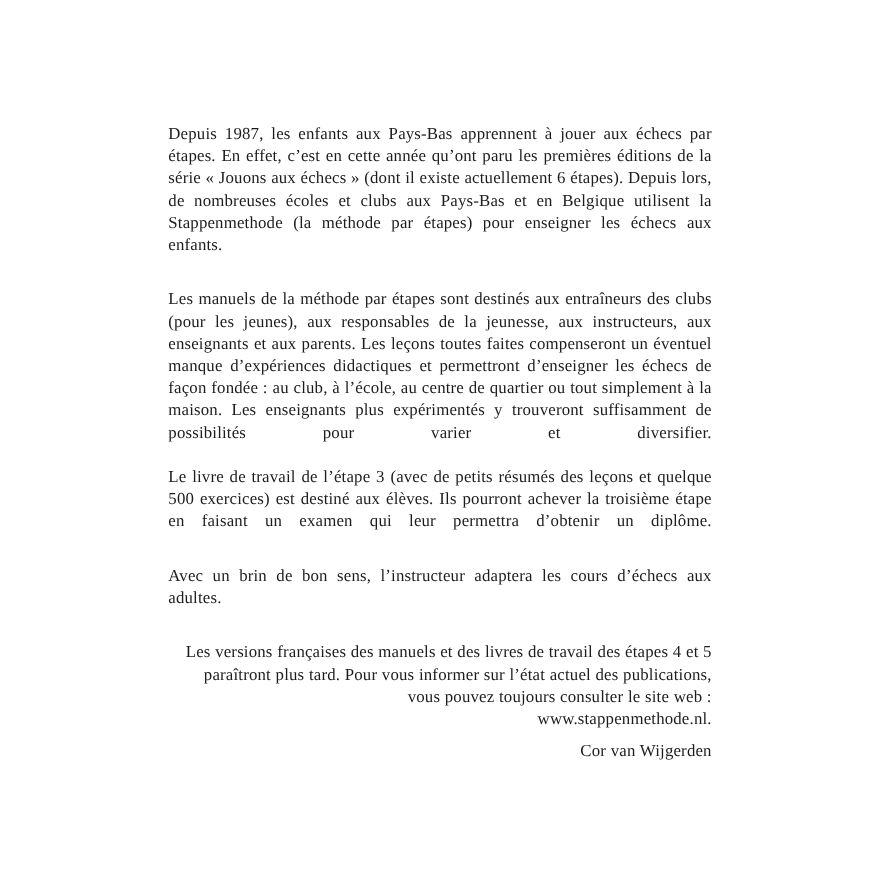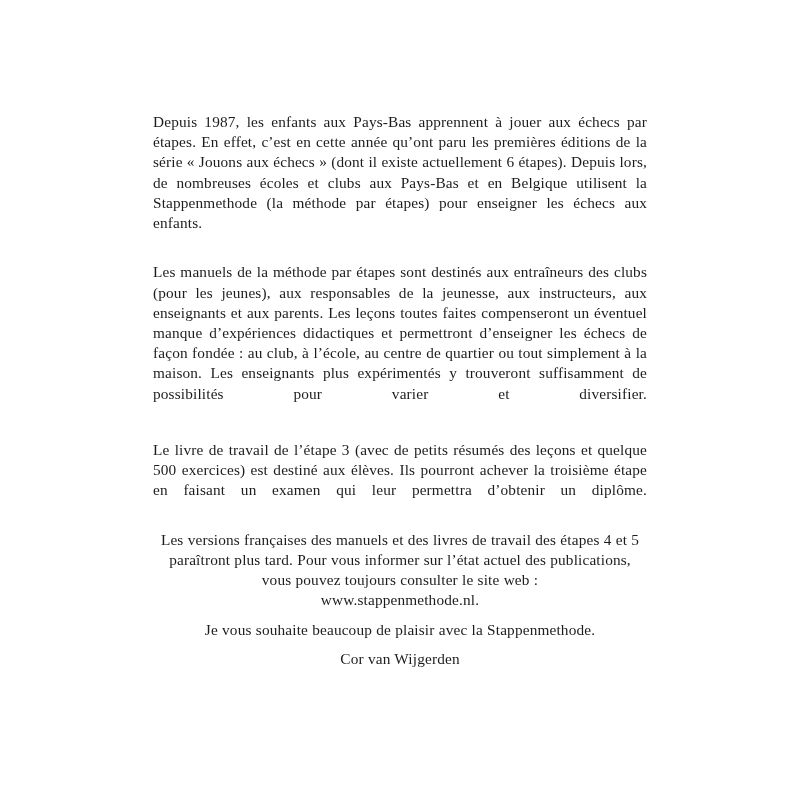--- a/index.html
+++ b/index.html
@@ -40,32 +40,32 @@
     -webkit-font-smoothing: antialiased;
   }
 
   
   .gap-before {
     margin-top: 9px;
   }
 
   
   .tight {
-    margin-top: 16px;
+    margin-top: 0;
   }
 
   
   .para::after {
     content: "";
     display: inline-block;
     width: 100%;
   }
 
   .no-justify {
-    text-align: center;
+    text-align: right;
   }
   .no-justify::after {
     content: none;
   }
 
   .url {
     font-weight: normal;
   }
 
   
@@ -78,24 +78,24 @@
 
 <div id="page">
   <div id="text-column">
 
     <p class="para">Depuis 1987, les enfants aux Pays-Bas apprennent à jouer aux échecs par étapes. En effet, c’est en cette année qu’ont paru les premières éditions de la série « Jouons aux échecs » (dont il existe actuellement 6 étapes). Depuis lors, de nombreuses écoles et clubs aux Pays-Bas et en Belgique utilisent la Stappenmethode (la méthode par étapes) pour enseigner les échecs aux enfants.</p>
 
     <p class="para gap-before">Les manuels de la méthode par étapes sont destinés aux entraîneurs des clubs (pour les jeunes), aux responsables de la jeunesse, aux instructeurs, aux enseignants et aux parents. Les leçons toutes faites compenseront un éventuel manque d’expériences didactiques et permettront d’enseigner les échecs de façon fondée : au club, à l’école, au centre de quartier ou tout simplement à la maison. Les enseignants plus expérimentés y trouveront suffisamment de possibilités pour varier et diversifier.</p>
 
     <p class="para tight">Le livre de travail de l’étape 3 (avec de petits résumés des leçons et quelque 500 exercices) est destiné aux élèves. Ils pourront achever la troisième étape en faisant un examen qui leur permettra d’obtenir un diplôme.</p>
 
+    <p class="para gap-before">Avec un brin de bon sens, l’instructeur adaptera les cours d’échecs aux adultes.</p>
 
     <p class="para gap-before no-justify"><span>Les versions françaises des manuels et des livres de travail des étapes 4 et 5 paraîtront plus tard. Pour vous informer sur l’état actuel des publications, vous pouvez toujours consulter le site web :</span></p>
 
     <p class="para no-justify"><span class="url">www.stappenmethode.nl</span><span>.</span></p>
 
-    <p class="para gap-before no-justify">Je vous souhaite beaucoup de plaisir avec la Stappenmethode.</p>
 
 
     <p class="para gap-before no-justify">Cor van Wijgerden</p>
 
   </div>
 </div>
 
 </body></html>

